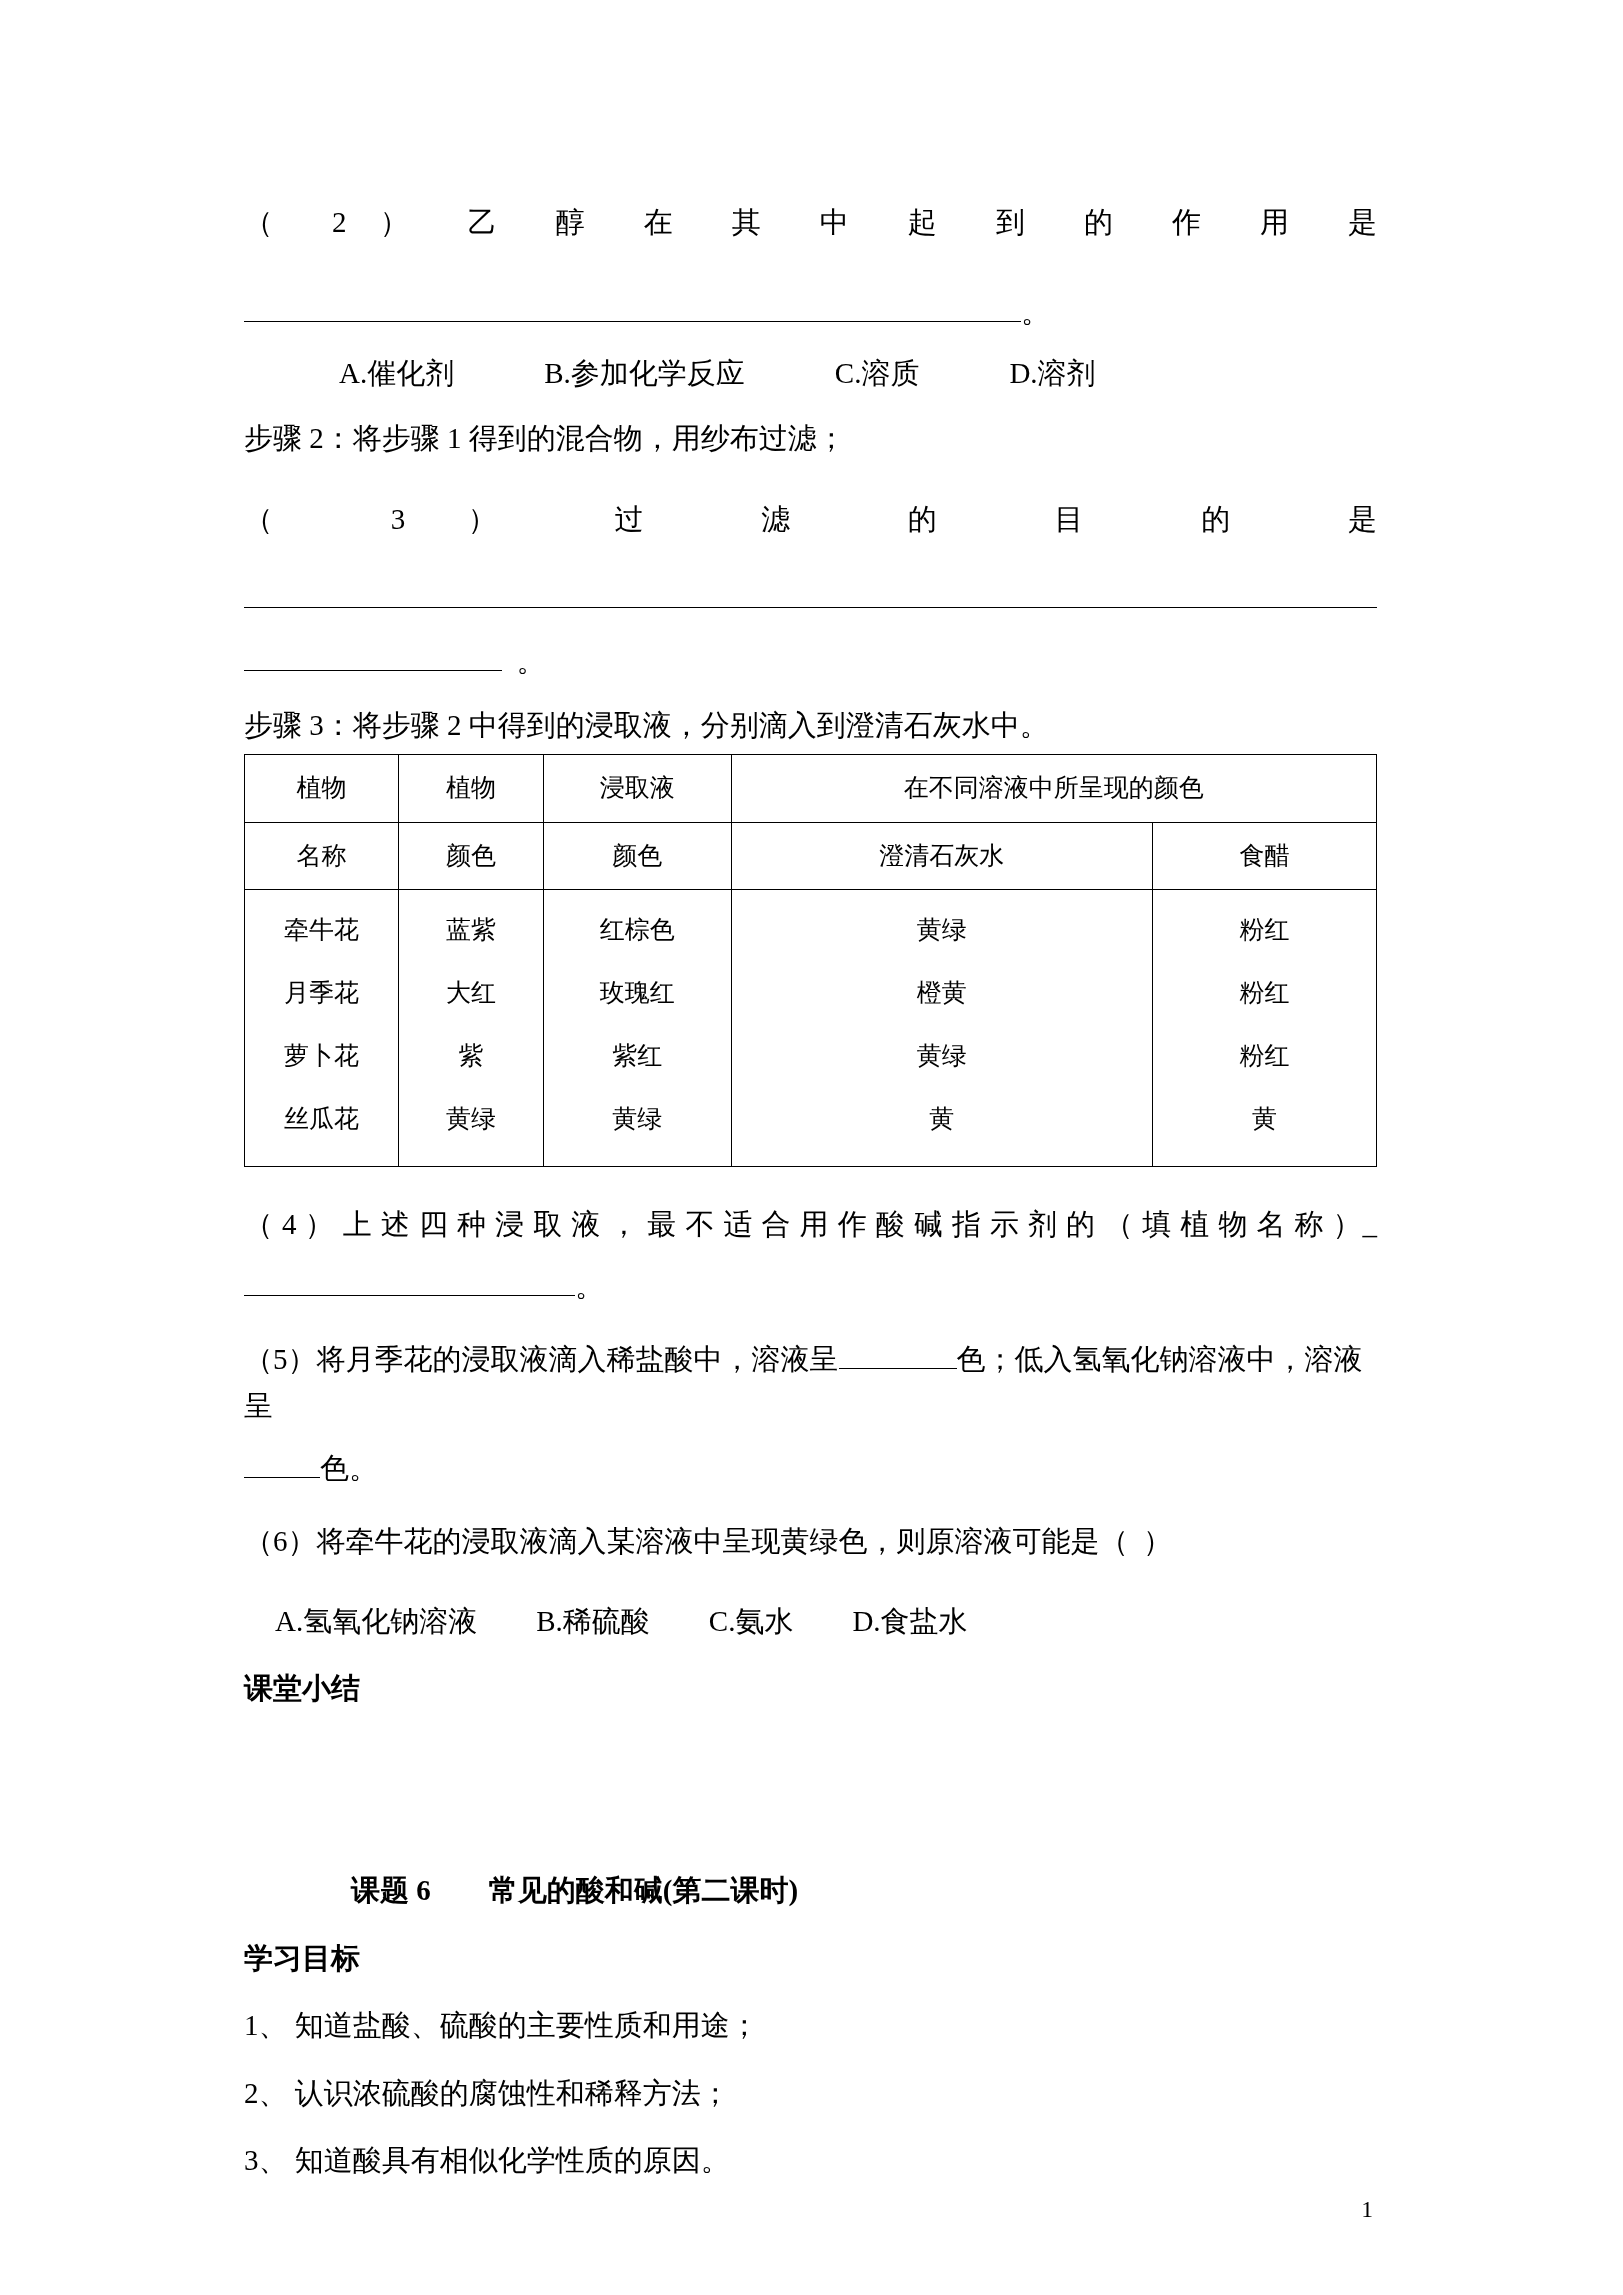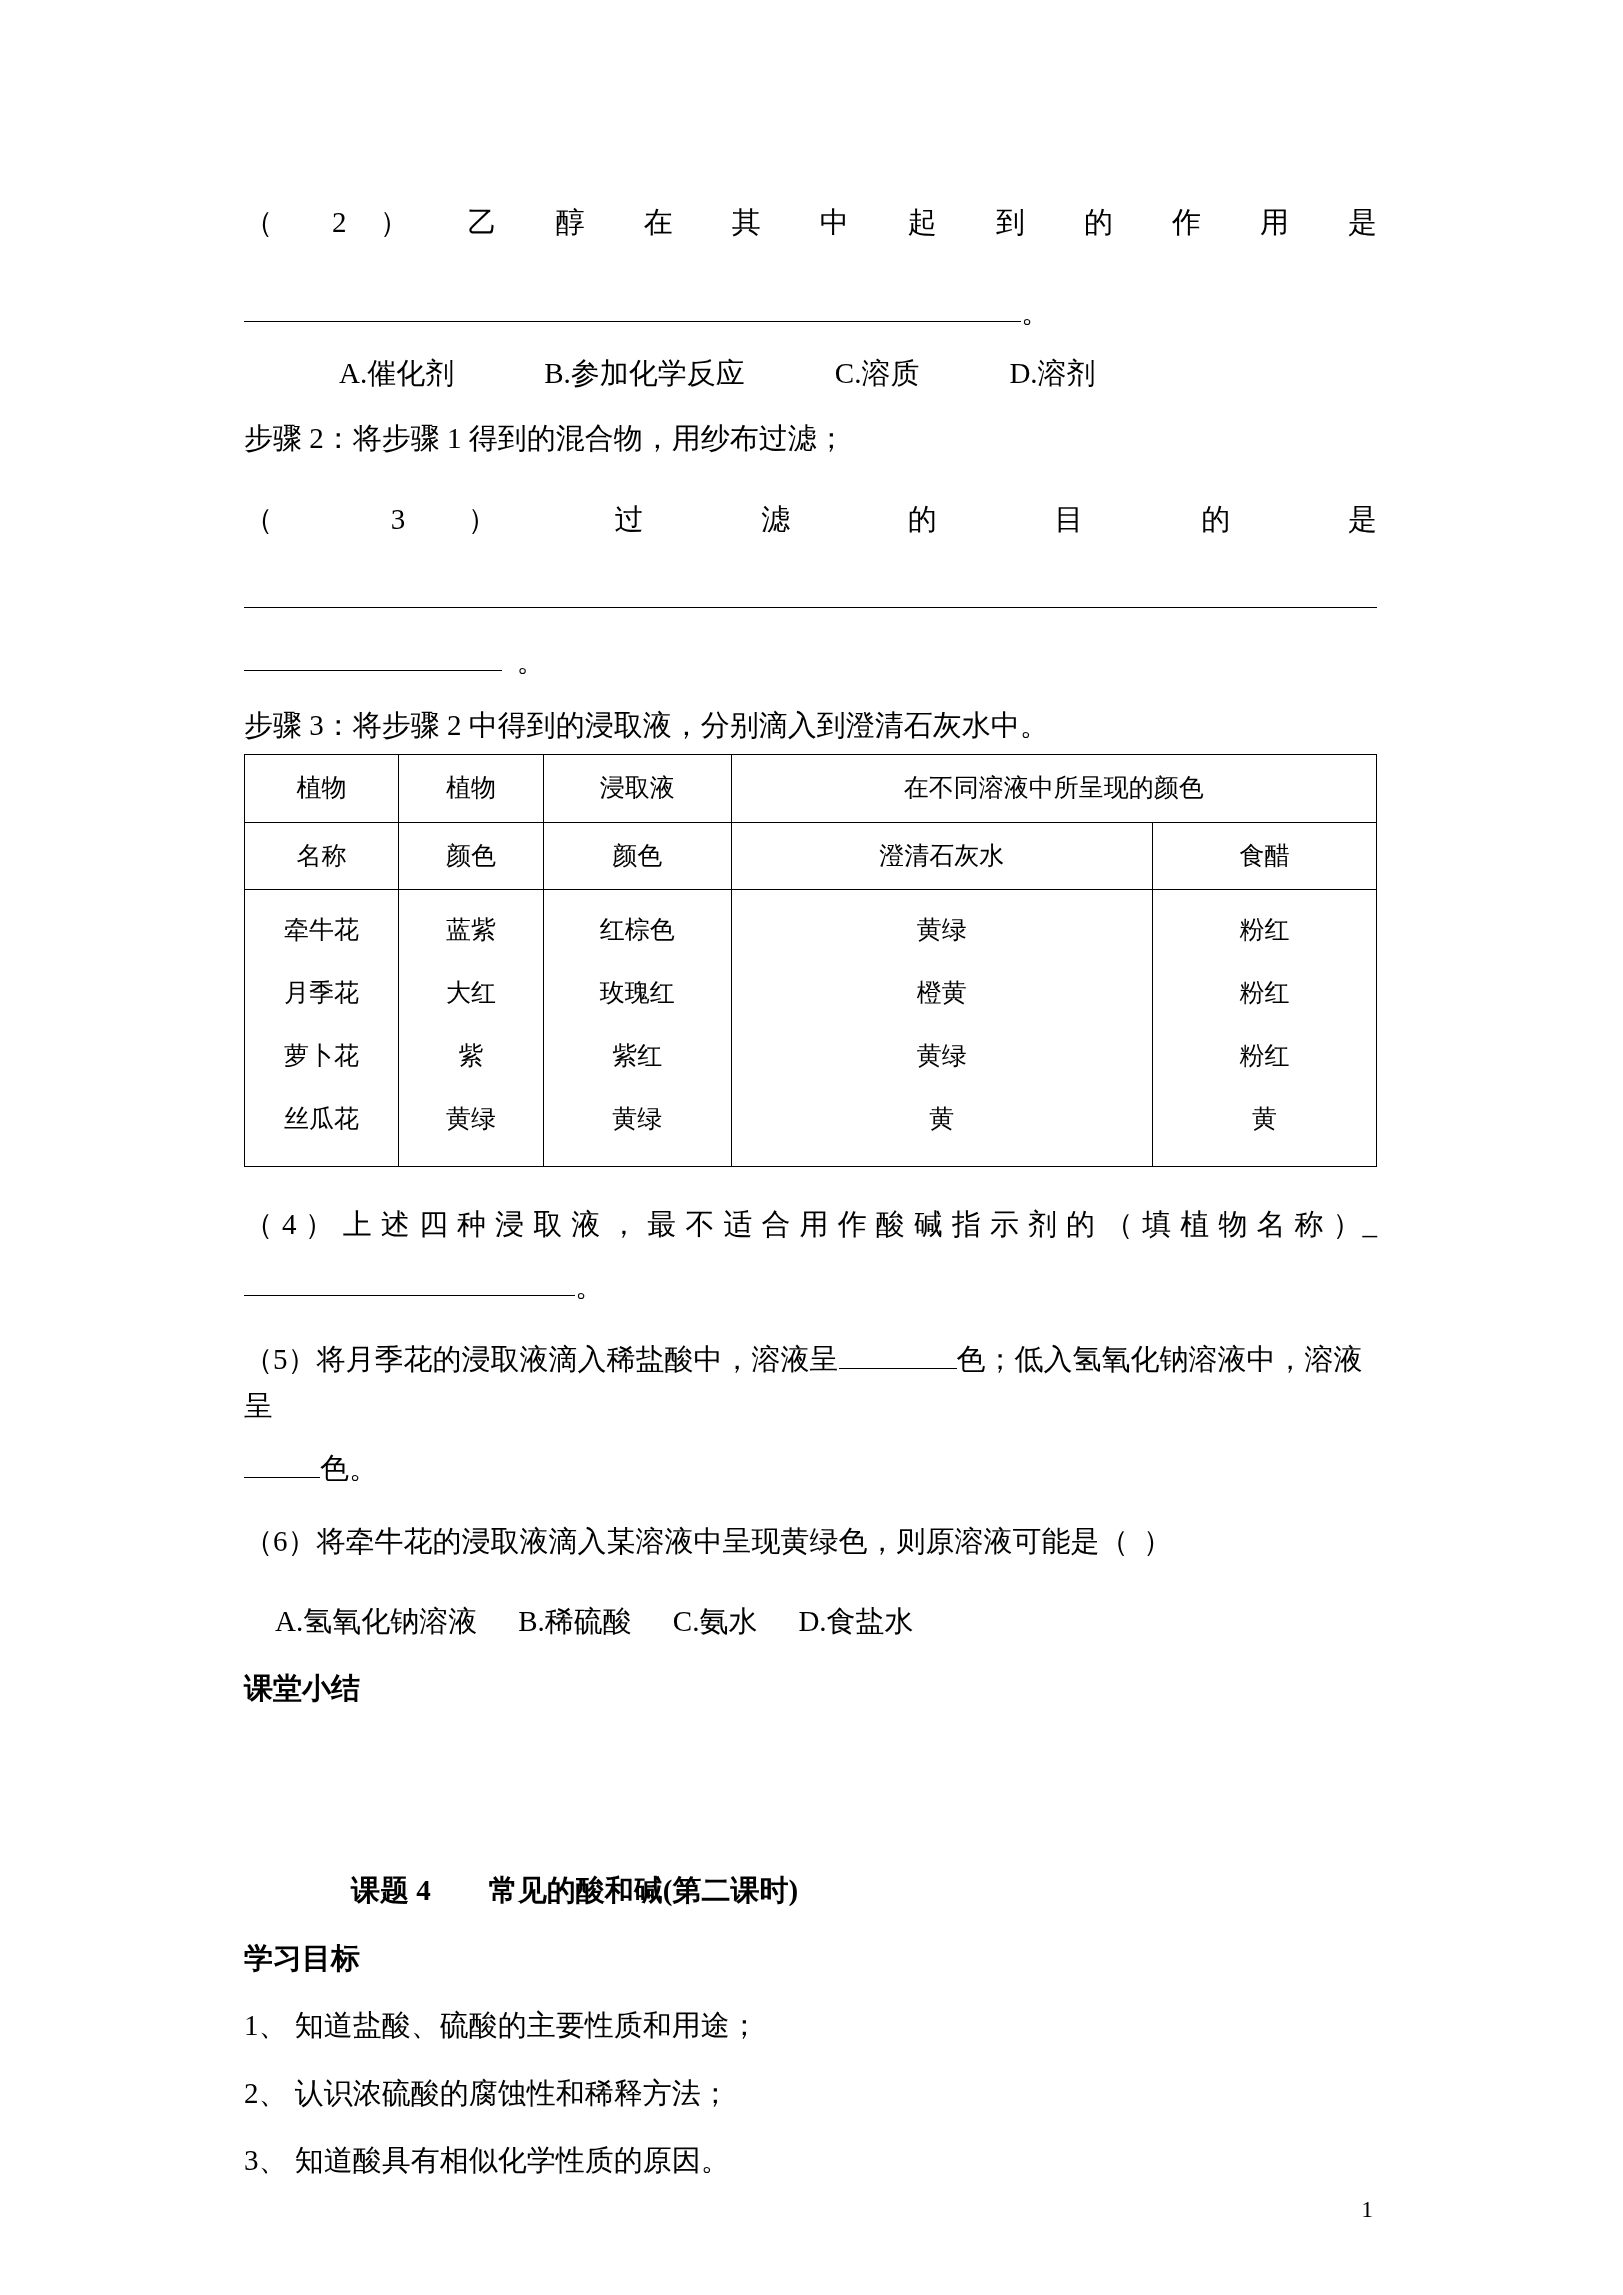--- a/index.html
+++ b/index.html
@@ -156,30 +156,30 @@
   <p class="para justify" style="margin-bottom:15.7px">（ 4 ） 上 述 四 种 浸 取 液 ， 最 不 适 合 用 作 酸 碱 指 示 剂 的 （ 填 植 物 名 称 ）_</p>
 
   <p class="para" style="margin-bottom:27px"><span class="blank" style="width:331px"></span><span>。</span></p>
 
   <p class="para" style="margin-bottom:15.7px"><span>（5）将月季花的浸取液滴入稀盐酸中，溶液呈</span><span class="blank" style="width:118px"></span><span>色；低入氢氧化钠溶液中，溶液呈</span></p>
 
   <p class="para" style="margin-bottom:27px"><span class="blank" style="width:76px"></span><span>色。</span></p>
 
   <p class="para" style="margin-bottom:33px">（6）将牵牛花的浸取液滴入某溶液中呈现黄绿色，则原溶液可能是（  ）</p>
 
-  <p class="para options" style="margin-bottom:21px; padding-left:31px; gap:41px">
+  <p class="para options" style="margin-bottom:21px; padding-left:31px; gap:59px">
     <span>A.氢氧化钠溶液</span>
     <span>B.稀硫酸</span>
     <span>C.氨水</span>
     <span>D.食盐水</span>
   </p>
 
   <p class="para bold" style="margin-bottom:156px">课堂小结</p>
 
-  <p class="para bold heading-indent" style="margin-bottom:21px">课题 4　　常见的酸和碱(第二课时)</p>
+  <p class="para bold heading-indent" style="margin-bottom:21px">课题 6　　常见的酸和碱(第二课时)</p>
 
   <p class="para bold" style="margin-bottom:21px">学习目标</p>
 
   <p class="para" style="margin-bottom:21px">1、 知道盐酸、硫酸的主要性质和用途；</p>
 
   <p class="para" style="margin-bottom:21px">2、 认识浓硫酸的腐蚀性和稀释方法；</p>
 
   <p class="para" style="margin-bottom:27px">3、 知道酸具有相似化学性质的原因。</p>
 
 

